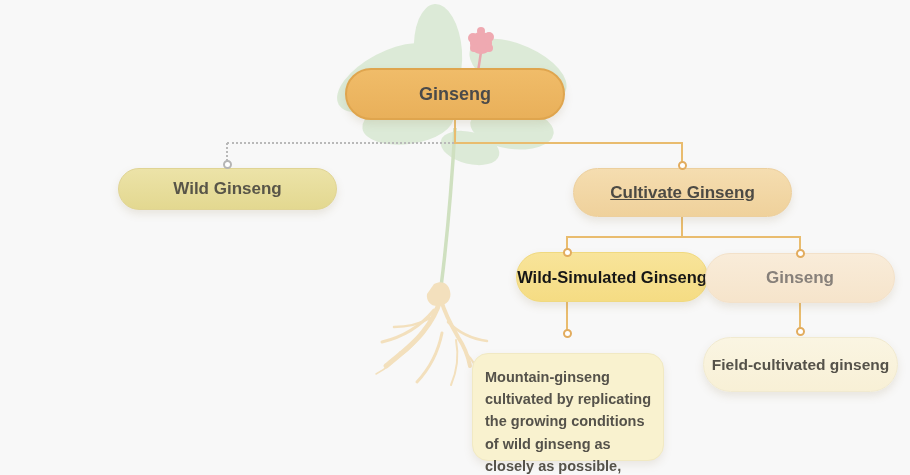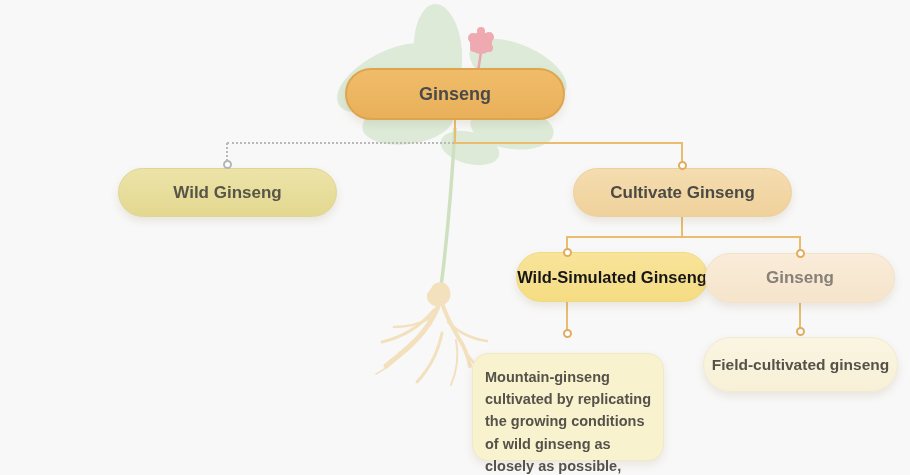--- a/index.html
+++ b/index.html
@@ -43,30 +43,30 @@
     box-sizing:border-box;
     box-shadow:0 4px 8px rgba(150,130,90,0.16);
   }
   .pill-root{
     left:345px;top:68px;width:220px;height:52px;border-radius:26px;
     background:linear-gradient(#f0bc69,#e9b05a);
     border:2px solid #dfa54e;
     font-size:18px;font-weight:700;color:#4a4a4a;
   }
   .pill-wild{
-    left:118px;top:168px;width:219px;height:49px;border-radius:25px;
+    left:118px;top:168px;width:219px;height:42px;border-radius:25px;
     background:linear-gradient(#ece3a8,#e3d890);
     border:1px solid #e0d494;
     font-size:17px;font-weight:600;color:#585548;
   }
   .pill-cultivate{
     left:573px;top:168px;width:219px;height:49px;border-radius:25px;
     background:linear-gradient(#f5ddb0,#efd19b);
     border:1px solid #eccf9d;
-    font-size:17px;font-weight:600;color:#4c4a44;
+    font-size:17px;font-weight:600;color:#4c4a44;text-decoration:underline;
   }
   .pill-wildsim{
     left:472px;top:252px;width:192px;height:50px;border-radius:25px;
     background:linear-gradient(#f8e49a,#f5dc83);
     border:1px solid #f0d97f;
     font-size:16.5px;font-weight:700;color:#161616;margin-left:44px;
   }
   .pill-ginseng-child{
     left:705px;top:253px;width:190px;height:50px;border-radius:25px;
     background:linear-gradient(#f9ecd9,#f6e4cb);

